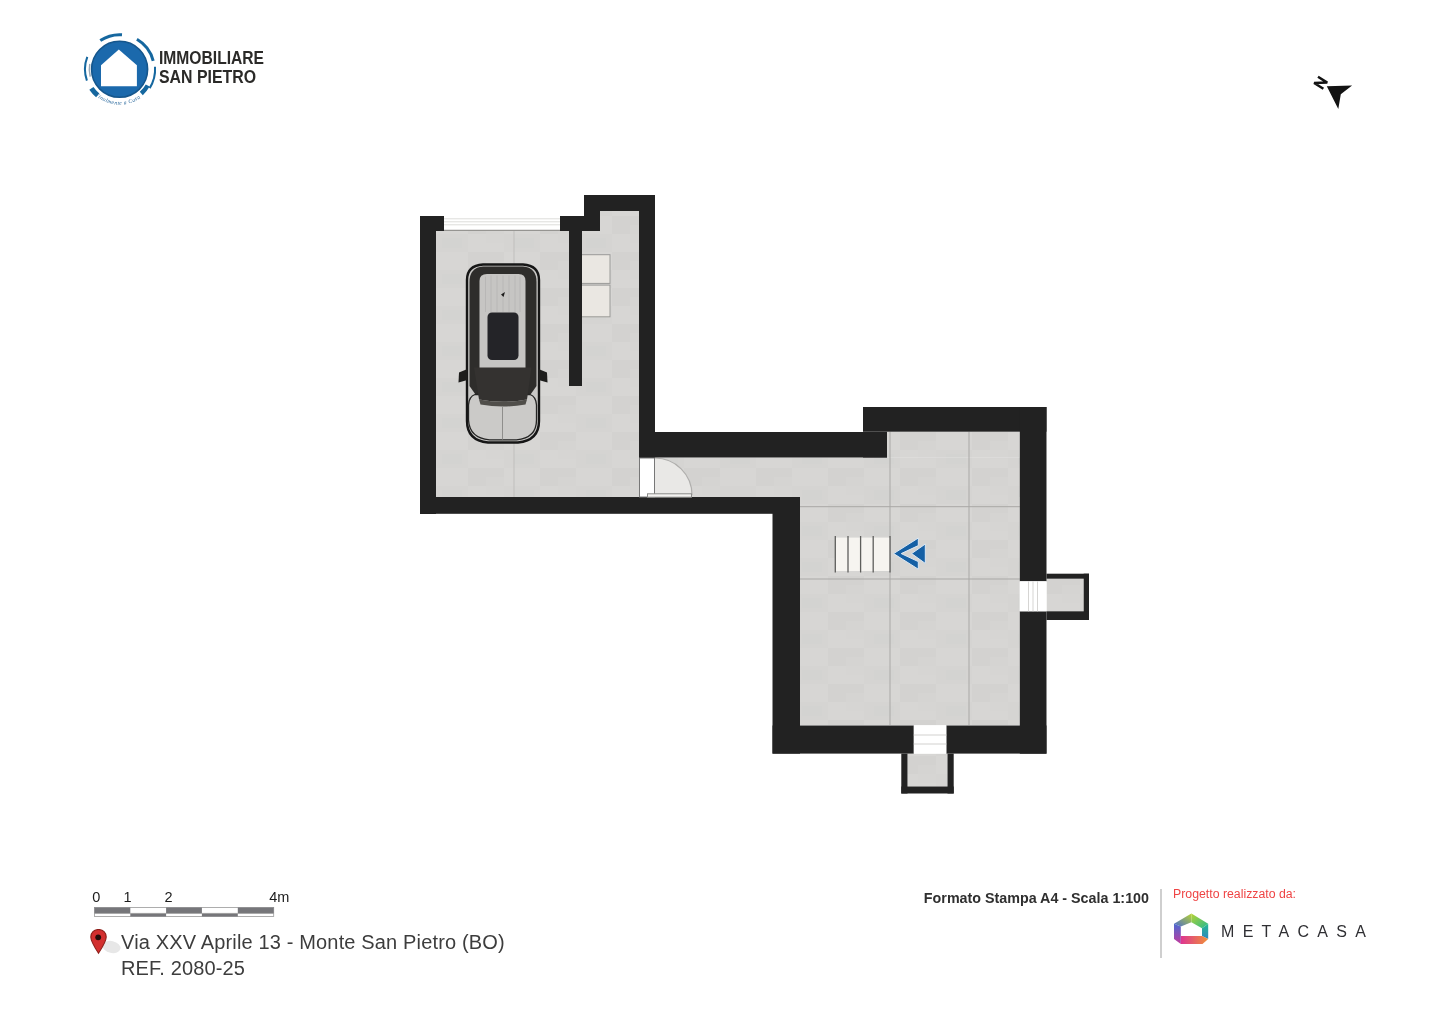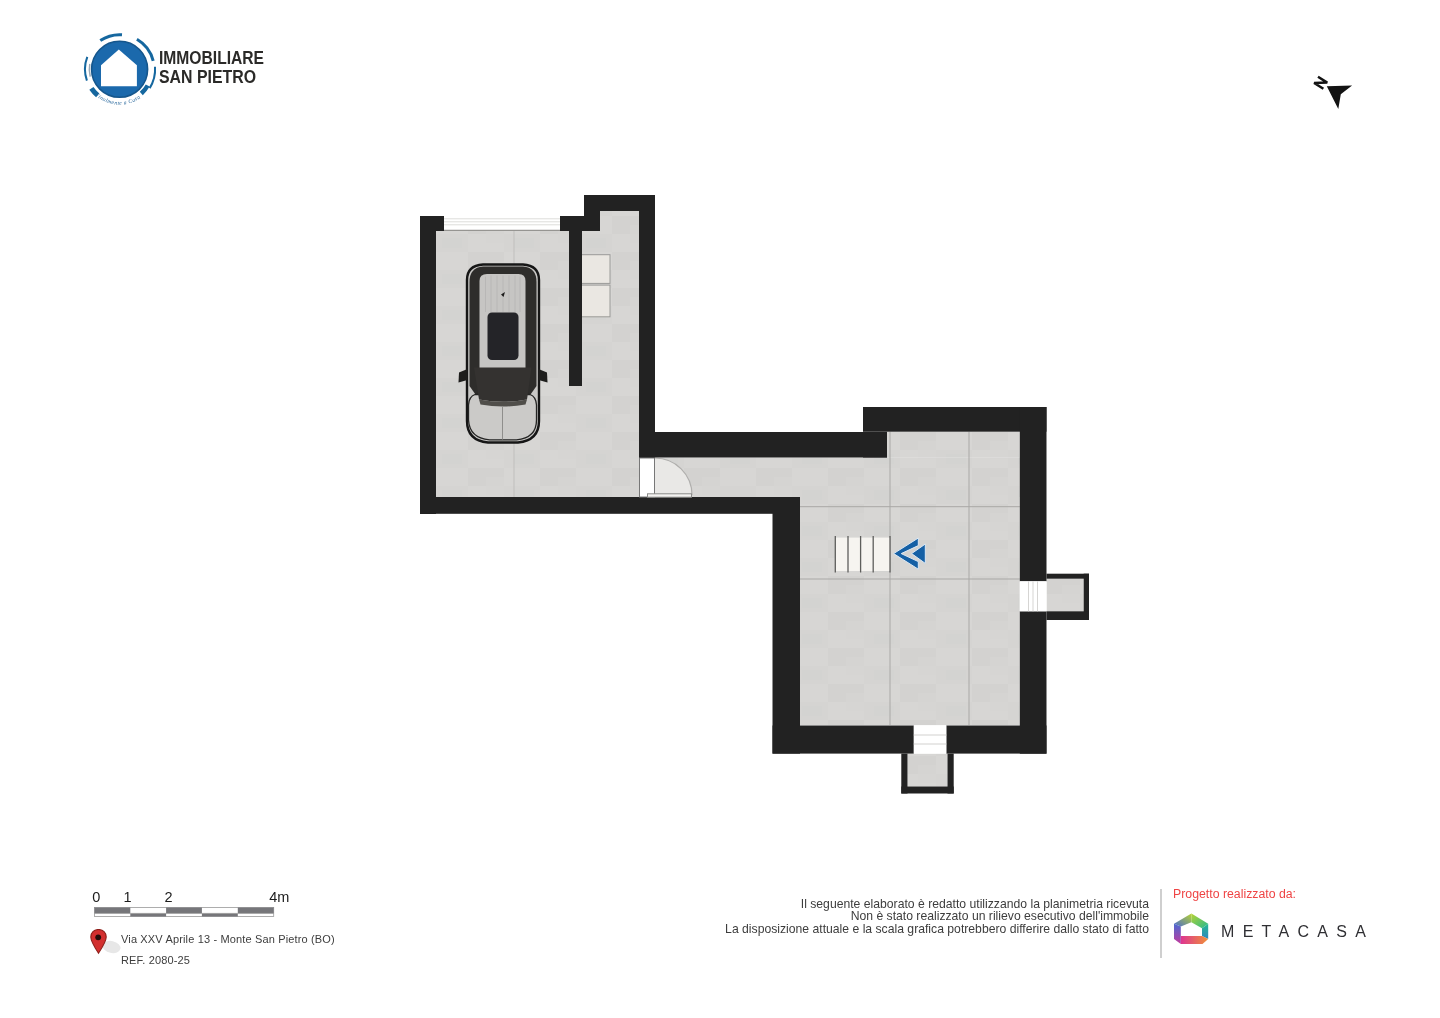--- a/index.html
+++ b/index.html
@@ -224,30 +224,26 @@
   </g>
   <line x1="0.5" y1="6.4" x2="179.7" y2="6.4" stroke="#9a9a9a" stroke-width="0.7"></line>
 </svg>
 
 <svg class="abs" style="left:88px;top:929px;" width="42" height="28" viewBox="0 0 42 28">
   <ellipse cx="23.6" cy="18" rx="9" ry="6" fill="#e7e7e7" transform="rotate(12 23.6 18)"></ellipse>
   <path d="M10.5 0.5 C5.9 0.5 2.8 3.9 2.8 8 C2.8 12.5 10.5 24.2 10.5 24.2 C10.5 24.2 18.2 12.5 18.2 8 C18.2 3.9 15.1 0.5 10.5 0.5 Z" fill="#d32f2f" stroke="#8e1f1a" stroke-width="1.1"></path>
   <circle cx="10.2" cy="8.3" r="2.9" fill="#260c0a"></circle>
 </svg>
 
-<div class="abs" style="left:121px;top:929.4px;font-size:11px;letter-spacing:0.15px;line-height:21px;color:#3d3d3d;">
+<div class="abs" style="left:121px;top:929.4px;font-size:20px;letter-spacing:0.15px;line-height:26px;color:#3d3d3d;">
   Via XXV Aprile 13 - Monte San Pietro (BO)<br>REF. 2080-25
 </div>
 
 <div class="abs" style="left:700px;top:890px;width:449px;text-align:right;color:#3d3d3d;">
-  <div style="font-size:12.2px;line-height:12.3px;margin-top:8px;">
-    Il seguente elaborato è redatto utilizzando la planimetria ricevuta<br>
-    Non è stato realizzato un rilievo esecutivo dell'immobile<br>
-    La disposizione attuale e la scala grafica potrebbero differire dallo stato di fatto
-  </div>
+  <div style="font-size:14.3px;font-weight:bold;color:#2f2f2f;">Formato Stampa A4 - Scala 1:100</div>
 </div>
 
 <div class="abs" style="left:1160px;top:889px;width:1.5px;height:69px;background:#cfcfcf;"></div>
 
 <div class="abs" style="left:1173px;top:886.5px;font-size:12.3px;color:#ef4444;">Progetto realizzato da:</div>
 
 <svg class="abs" style="left:1172px;top:911px;" width="40" height="36" viewBox="1172 911 40 36">
   <defs>
     <linearGradient id="mg1" x1="0" y1="1" x2="1" y2="0">
       <stop offset="0" stop-color="#4b6ad0"></stop>

